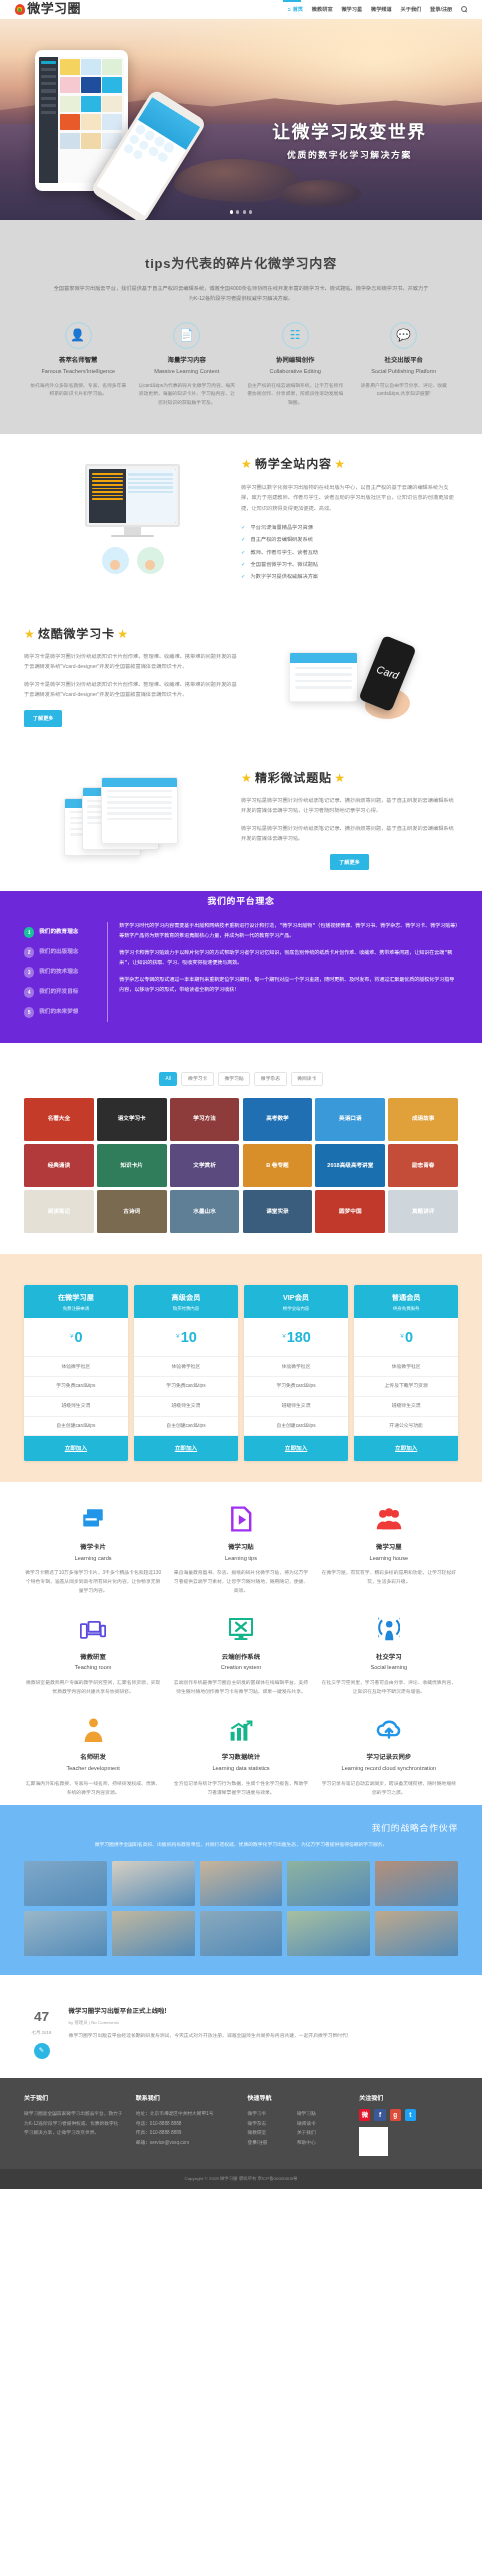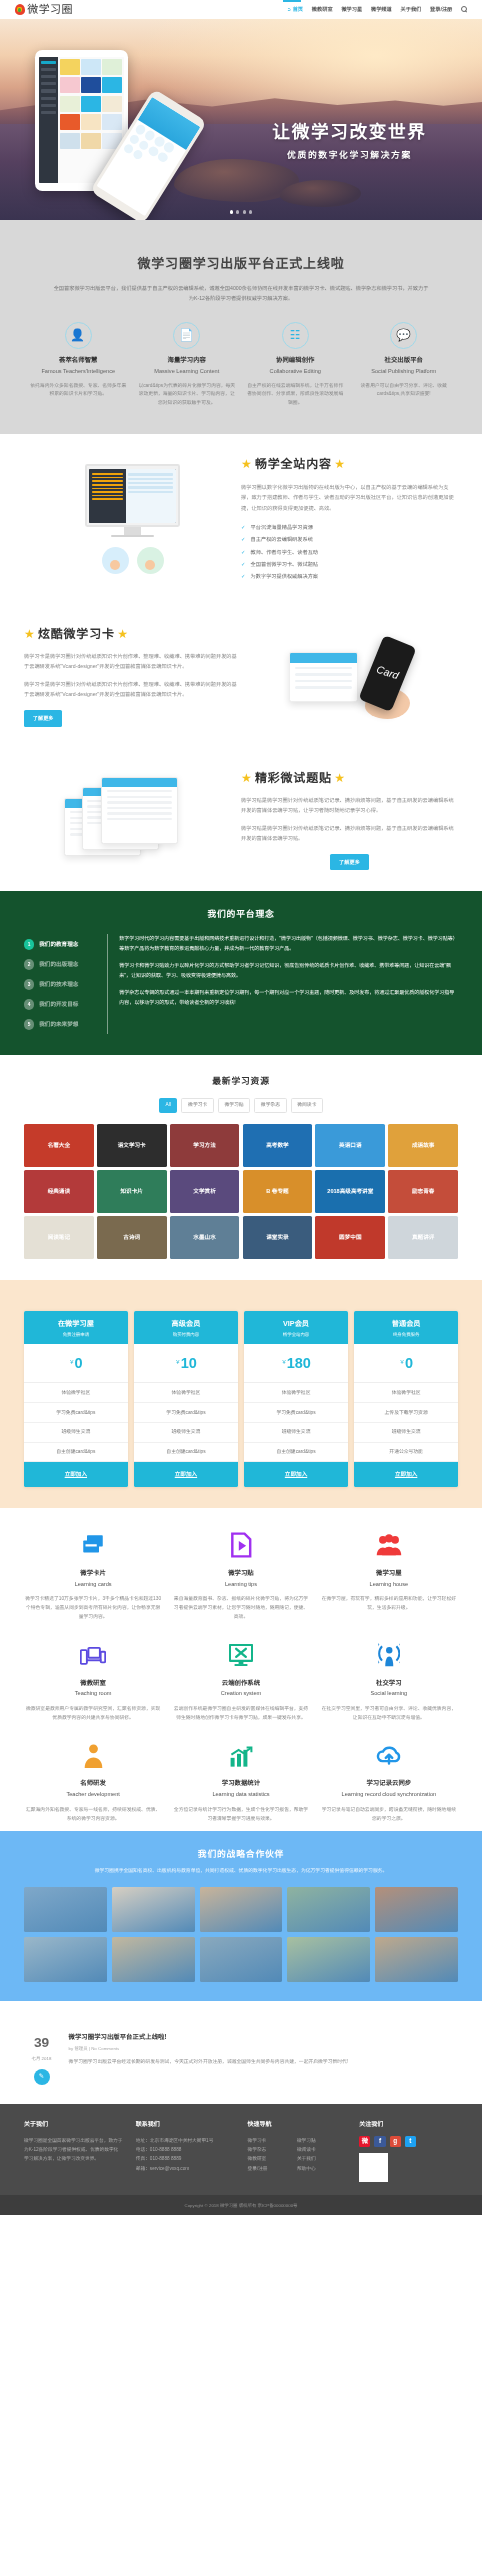--- a/index.html
+++ b/index.html
@@ -16,21 +16,21 @@
   
   .header { height:19px; background:#fff; display:flex; align-items:center;
             padding:0 14.5px; position:relative; }
   .logo { display:flex; align-items:center; gap:2.4px; }
   .logo-mark { width:10.4px; height:10.4px; border-radius:50% 50% 50% 50%/60% 60% 40% 40%;
     background:#e8402a; position:relative; }
   .logo-mark::after{ content:""; position:absolute; left:2.4px; top:2.8px; width:5.6px; height:4.8px;
     background:#f5b301; border-radius:1.6px 1.6px 40% 40%; }
   .logo-mark::before{ content:""; position:absolute; left:3.6px; top:4px; width:3.2px; height:4px;
     background:#3aab3e; border-radius:50% 50% 30% 30%; z-index:2;}
-  .logo-text { font-size:11px; color:#333; font-weight:normal; letter-spacing:0.4px; }
+  .logo-text { font-size:13px; color:#333; font-weight:bold; letter-spacing:0.4px; }
   .nav { margin-left:auto; display:flex; align-items:center; gap:8.8px; }
   .nav a { color:#555; text-decoration:none; font-size:5.2px; white-space:nowrap; font-weight:bold;}
   .nav a.active { color:#2bb6e4; }
   .nav .home-wrap{display:flex;align-items:center;gap:1.6px;}
   .home-ic{ color:#2bb6e4; font-size:4.8px; }
   .search-ic { width:6.4px; height:6.4px; position:relative; display:inline-block; }
   .search-ic::before{ content:""; position:absolute; width:4px;height:4px;border:0.8px solid #666;
     border-radius:50%; left:0; top:0;}
   .search-ic::after{ content:""; position:absolute; width:2.4px; height:0.8px; background:#666;
     transform:rotate(45deg); left:3.6px; top:4.8px;}
@@ -132,21 +132,21 @@
   .hand{ position:absolute; right:0; bottom:-3.2px; width:45px; height:32px; background:#f3c9a8;
     border-radius:40% 60% 50% 50%/60% 50% 50% 40%;}
 
   .stack-art{ width:137px; height:88px; margin:0 auto; position:relative;}
   .stk{ position:absolute; background:#fff; border:0.8px solid #eaeaea; border-radius:2.4px;
     box-shadow:0 2.4px 7.2px rgba(0,0,0,.1); overflow:hidden;}
   .stk-top{ height:8.8px; background:#3fb7e8;}
   .stk i{display:block;height:2.4px;background:#f0f2f4;margin:3.2px 4.8px;border-radius:1.6px;}
 
   
-  .philo{ background:#14532d; padding:16px 0 21px; }
+  .philo{ background:#6d28d9; padding:4px 0 21px;font-family:Liberation Mono, monospace; }
   .philo h3{ text-align:center; color:#fff; font-size:8.8px; font-weight:bold; letter-spacing:0.8px;}
   .philo-body{ display:flex; margin-top:13px; }
   .philo-tabs{ width:84px; border-right:0.8px solid rgba(255,255,255,.45); padding-right:6.4px;}
   .ptab{ display:flex; align-items:center; gap:4.8px; padding:4.8px 0; font-size:5.6px;
     color:rgba(255,255,255,.6); font-weight:bold;}
   .ptab .num{ width:10.4px;height:10.4px;border-radius:50%;background:rgba(255,255,255,.35);color:#fff;
     display:flex;align-items:center;justify-content:center;font-size:4.8px;}
   .ptab.active{ color:#fff; }
   .ptab.active .num{ background:#18c39a; }
   .philo-text{ flex:1; padding-left:11.2px; }
@@ -183,21 +183,21 @@
   .svc{ padding:21px 0 8px; }
   .svc-grid{ display:grid; grid-template-columns:repeat(3,1fr); gap:17.7px 9.6px;}
   .svc-item{ text-align:center; }
   .svc-ic{ height:32px; display:flex; align-items:center; justify-content:center; margin-bottom:6.4px;}
   .svc-item h4{ font-size:6.4px; color:#333; font-weight:bold;}
   .svc-item .en{ font-size:5.6px; color:#555; margin-top:1.6px;}
   .svc-item p{ font-size:4.8px; color:#8a8a8a; margin-top:5.6px; line-height:1.9;}
 
   
   .partners{ background:#6db8f5; padding:16px 0 19px; }
-  .partners h3{ text-align:center; color:#fff; font-size:8.8px; font-weight:bold; letter-spacing:0.8px;}
+  .partners h3{ text-align:right; color:#fff; font-size:8.8px; font-weight:normal; letter-spacing:0.8px;}
   .partners .pp{ text-align:center; color:rgba(255,255,255,.9); font-size:4.8px; margin-top:6.4px;
     line-height:1.8; padding:0 8px;}
   .p-grid{ display:grid; grid-template-columns:repeat(5,1fr); gap:4.8px; margin-top:11.2px;}
   .p-cell{ height:45px; border-radius:1.6px; overflow:hidden; position:relative;}
 
   
   .news{ padding:17.7px 0 19px; }
   .news h3{ text-align:center; font-size:8.8px; color:#333; font-weight:bold; letter-spacing:0.8px;}
   .news-row{ display:flex; gap:9.6px; margin-top:13px; align-items:flex-start;}
   .news-date{ width:35px; text-align:center; color:#999;}
@@ -319,21 +319,21 @@
   <div class="dots">
     <span class="dot on"></span>
     <span class="dot"></span>
     <span class="dot"></span>
     <span class="dot"></span>
   </div>
 </div>
 
 <div class="welcome">
   <div class="inner">
-    <h2>微学习圈学习出版平台正式上线啦</h2>
+    <h2>tips为代表的碎片化微学习内容</h2>
     <p class="sub">全国首家微学习出版云平台，我们提供基于自主产权的云编辑系统，诚邀全国4000余名师协同在线开发丰富的微学习卡、微试题贴、微学杂志和微学习书，并致力于为K-12各阶段学习者提供权威学习解决方案。</p>
     <div class="feat-row">
       <div class="feat">
         <div class="feat-circle">👤</div>
         <h4>荟萃名师智慧</h4>
         <div class="en">Famous Teachers'Intelligence</div>
         <div class="desc">依托海内外众多知名教授、专家、名师多年来积累的知识卡片和学习贴。</div>
       </div>
       <div class="feat">
         <div class="feat-circle">📄</div>
@@ -510,21 +510,20 @@
         <p>数字学习时代的学习内容需要基于出版和网络技术重新进行设计和打造，"微学习出版物"（包括视频微课、微学习书、微学杂志、微学习卡、微学习贴等）等数字产品将为数字教育的推进贡献核心力量，并成为新一代的教育学习产品。</p>
         <p>微学习卡和微学习贴致力于以碎片化学习的方式帮助学习者学习记忆知识，彻底告别传统的纸质卡片创作难、收藏难、携带难等问题，让知识在云端"飘来"，让知识的获取、学习、吸收变得极速便捷与高效。</p>
         <p>微学杂志以专辑的形式通过一本本期刊来重新定位学习期刊，每一个期刊对应一个学习主题，随时更新、及时发布，将通过汇聚最优质的版权化学习指导内容，以移动学习的形式，带给读者全新的学习收获!</p>
       </div>
     </div>
   </div>
 </div>
 
 <div class="res">
   <div class="inner">
-    <div class="sec-h">最新学习资源</div>
     <div class="res-tabs">
       <span class="res-tab on">All</span>
       <span class="res-tab">微学习卡</span>
       <span class="res-tab">微学习贴</span>
       <span class="res-tab">微学杂志</span>
       <span class="res-tab">微阅读卡</span>
     </div>
     <div class="res-grid" id="res-grid">
           <div class="res-cell" style="background: rgb(197, 59, 42);">名著大全</div>
           <div class="res-cell" style="background: rgb(45, 45, 45);">语文学习卡</div>
@@ -747,21 +746,21 @@
           <div class="p-cell" title="合作院校 9" style="background: linear-gradient(160deg, rgb(168, 192, 160), rgba(0, 0, 0, 0.25));"></div>
           <div class="p-cell" title="合作院校 10" style="background: linear-gradient(160deg, rgb(191, 169, 140), rgba(0, 0, 0, 0.25));"></div>
         </div>
   </div>
 </div>
 
 <div class="news">
   <div class="inner">
     <div class="news-row">
       <div class="news-date">
-        <div class="d">39</div>
+        <div class="d">47</div>
         <div class="m">七月 2018</div>
         <div class="circ">✎</div>
       </div>
       <div class="news-body">
         <h4>微学习圈学习出版平台正式上线啦!</h4>
         <div class="news-meta">by 管理员   |   No Comments</div>
         <p>微学习圈学习出版云平台经过长期的研发与测试，今天正式对外开放注册，诚邀全国师生共同参与内容共建，一起开启微学习新时代!</p>
       </div>
     </div>
   </div>

